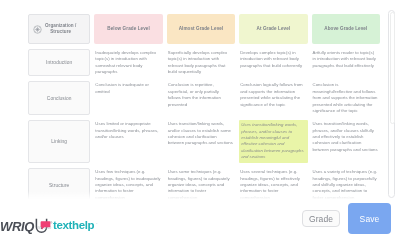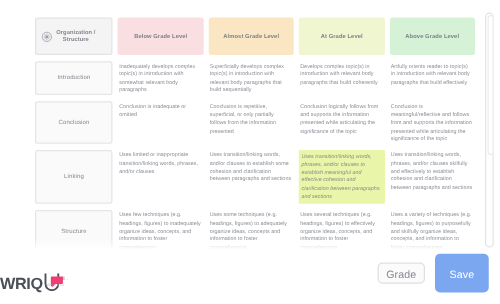--- a/index.html
+++ b/index.html
@@ -164,20 +164,21 @@
     background: #ffffff;
   }
 
   .wriq-logo {
     position: absolute;
     left: 0px;
     bottom: 10px;
     display: flex;
     align-items: flex-end;
     gap: 1px;
+    font-style: italic;
   }
   .wriq-text {
     font-family: "Liberation Sans", sans-serif;
     font-size: 13px;
     font-weight: 700;
     letter-spacing: -0.3px;
     color: #4b4f57;
     line-height: 1;
   }
   .wriq-mark {
@@ -352,20 +353,21 @@
       </span>
       <span class="wriq-reg">®</span>
     </div>
 
     <div class="texthelp-logo">
       <span>
         <svg class="th-bubble" width="11" height="11" viewBox="0 0 12 12" xmlns="http://www.w3.org/2000/svg">
           <path d="M1.6 1.3 H10.4 A0.9 0.9 0 0 1 11.3 2.2 V7.0 A0.9 0.9 0 0 1 10.4 7.9 H4.6 L2.0 10.6 V7.9 H1.6 A0.9 0.9 0 0 1 0.7 7.0 V2.2 A0.9 0.9 0 0 1 1.6 1.3 Z" fill="#ef3e73"></path>
         </svg>
       </span>
+      <span class="th-text">texthelp</span>
       <span class="th-reg">·</span>
     </div>
 
     <div class="btns">
       <button class="btn btn-prev">Grade</button>
       <button class="btn btn-save">Save</button>
     </div>
   </div>
 </div>
 

